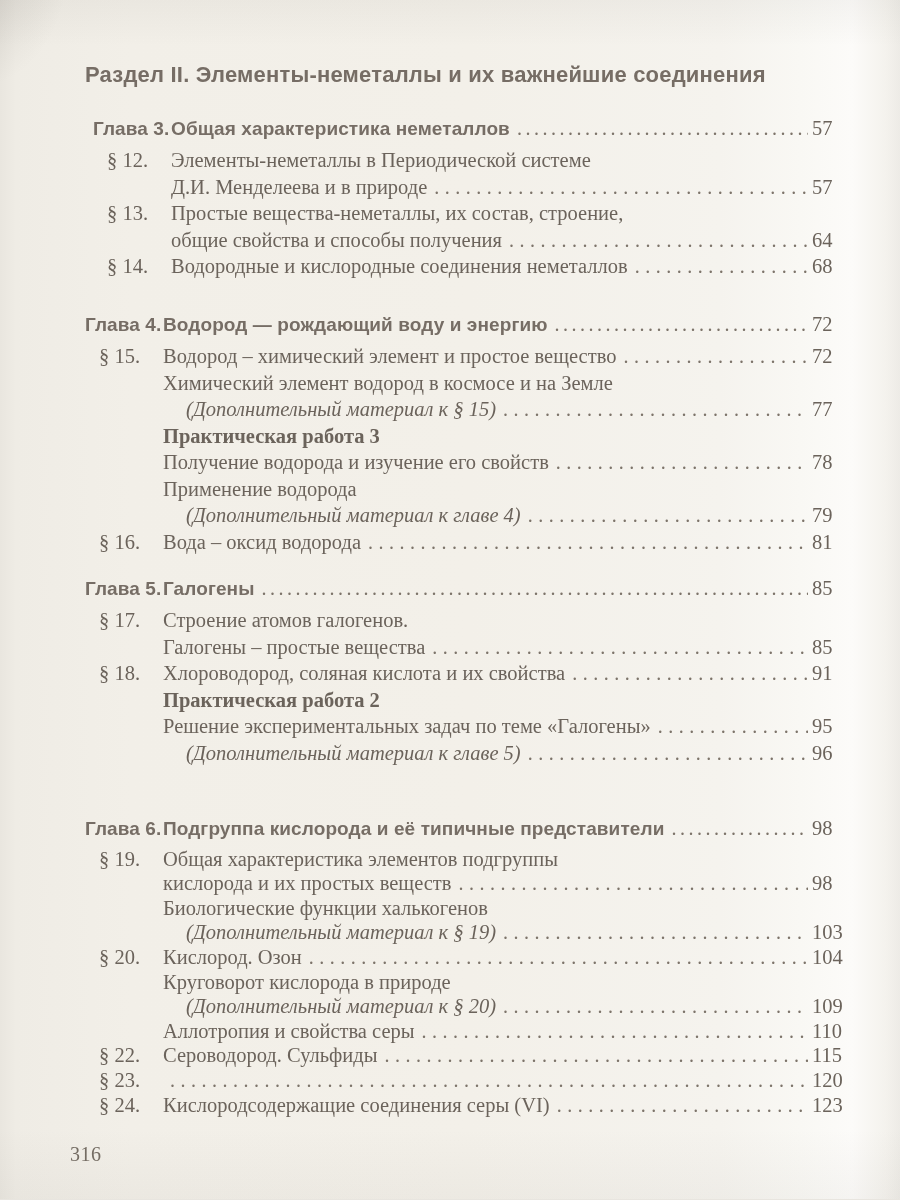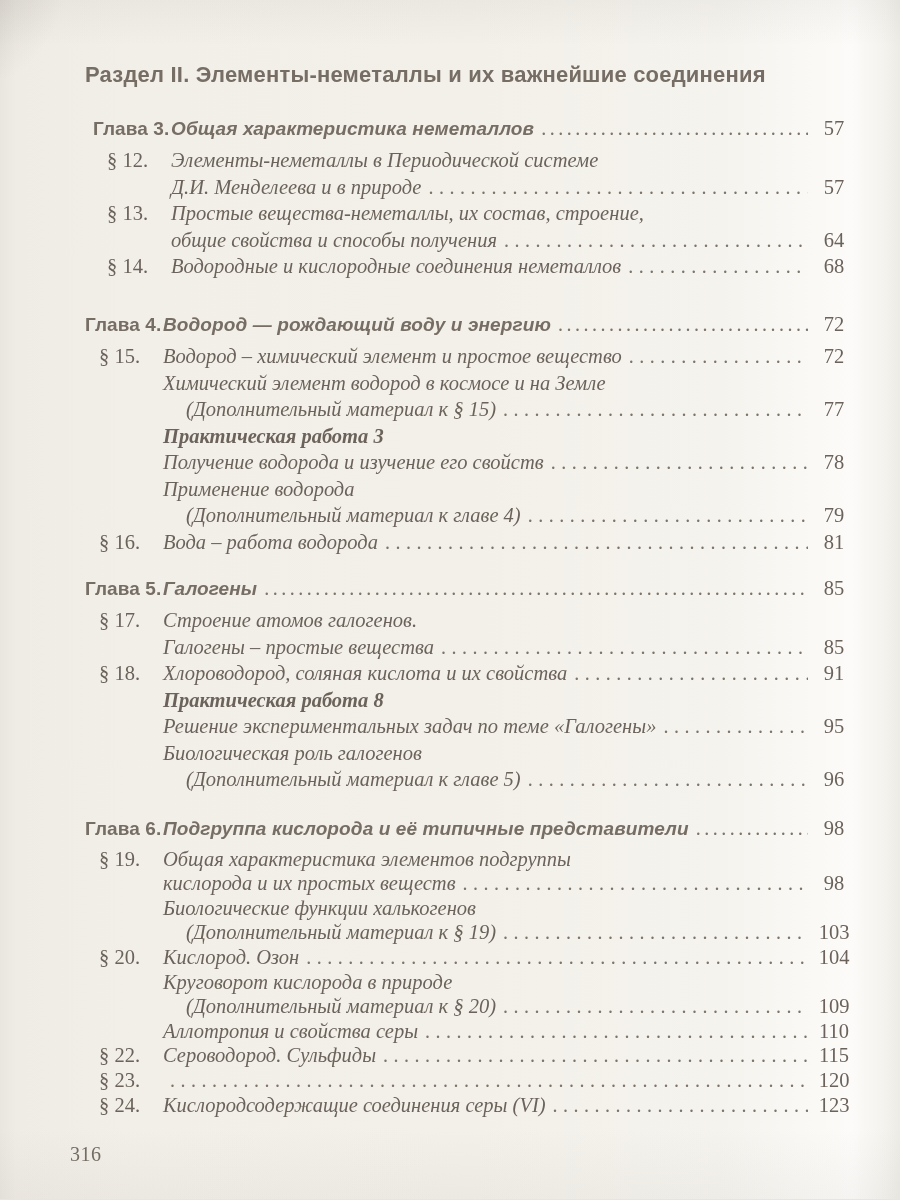--- a/index.html
+++ b/index.html
@@ -33,33 +33,33 @@
     font-size:20.5px;line-height:26.5px;color:#6b635b;white-space:nowrap;
   }
   #chapters .chapter:nth-child(4) .row{line-height:24.6px;}
   .row.chapter-row{
     font-family:"Liberation Sans", sans-serif;font-weight:bold;
     font-size:19px;line-height:27px;color:#766d65;
     margin-bottom:5px;letter-spacing:.1px;
   }
   .label{flex:0 0 78px;box-sizing:border-box;white-space:nowrap;}
   .row.entry .label{padding-left:14px;}
-  .text{white-space:nowrap;font-style:italic;}
+  .text{white-space:nowrap;}
   .row.bold .text{font-weight:bold;}
   .row.italic .text{font-style:italic;margin-left:23px;}
   .dots{
     flex:1 1 auto;overflow:hidden;white-space:nowrap;
     margin:0 4px 0 7px;
     font:20px "Liberation Serif", serif;color:#7d746a;
     letter-spacing:5.5px;
   }
   .chapter-row .dots{letter-spacing:3.5px;}
   .dots::after{content:"..........................................................................................................";}
   .pagenum{
-    flex:0 0 44px;text-align:center;
+    flex:0 0 44px;text-align:left;
     font:20.5px "Liberation Serif", serif;color:#6b635b;white-space:nowrap;
   }
   .folio{
     position:absolute;left:70px;top:1143px;
     font-size:20px;color:#746c63;letter-spacing:.5px;text-align:right;
   }
 </style>
 </head>
 <body>
 
@@ -139,21 +139,21 @@
           <span class="text">Применение водорода</span>
         </div>
         <div class="row entry italic">
           <span class="label"></span>
           <span class="text">(Дополнительный материал к главе 4)</span>
           <span class="dots"></span>
           <span class="pagenum">79</span>
         </div>
         <div class="row entry">
           <span class="label">§ 16.</span>
-          <span class="text">Вода – работа водорода</span>
+          <span class="text">Вода – оксид водорода</span>
           <span class="dots"></span>
           <span class="pagenum">81</span>
         </div>
       </div>
       <div class="chapter">
         <div class="row chapter-row">
           <span class="label">Глава 5.</span>
           <span class="text">Галогены</span>
           <span class="dots"></span>
           <span class="pagenum">85</span>
@@ -169,31 +169,27 @@
           <span class="pagenum">85</span>
         </div>
         <div class="row entry">
           <span class="label">§ 18.</span>
           <span class="text">Хлороводород, соляная кислота и их свойства</span>
           <span class="dots"></span>
           <span class="pagenum">91</span>
         </div>
         <div class="row entry bold">
           <span class="label"></span>
-          <span class="text">Практическая работа 8</span>
+          <span class="text">Практическая работа 2</span>
         </div>
         <div class="row entry">
           <span class="label"></span>
           <span class="text">Решение экспериментальных задач по теме «Галогены»</span>
           <span class="dots"></span>
           <span class="pagenum">95</span>
-        </div>
-        <div class="row entry">
-          <span class="label"></span>
-          <span class="text">Биологическая роль галогенов</span>
         </div>
         <div class="row entry italic">
           <span class="label"></span>
           <span class="text">(Дополнительный материал к главе 5)</span>
           <span class="dots"></span>
           <span class="pagenum">96</span>
         </div>
       </div>
       <div class="chapter">
         <div class="row chapter-row">

